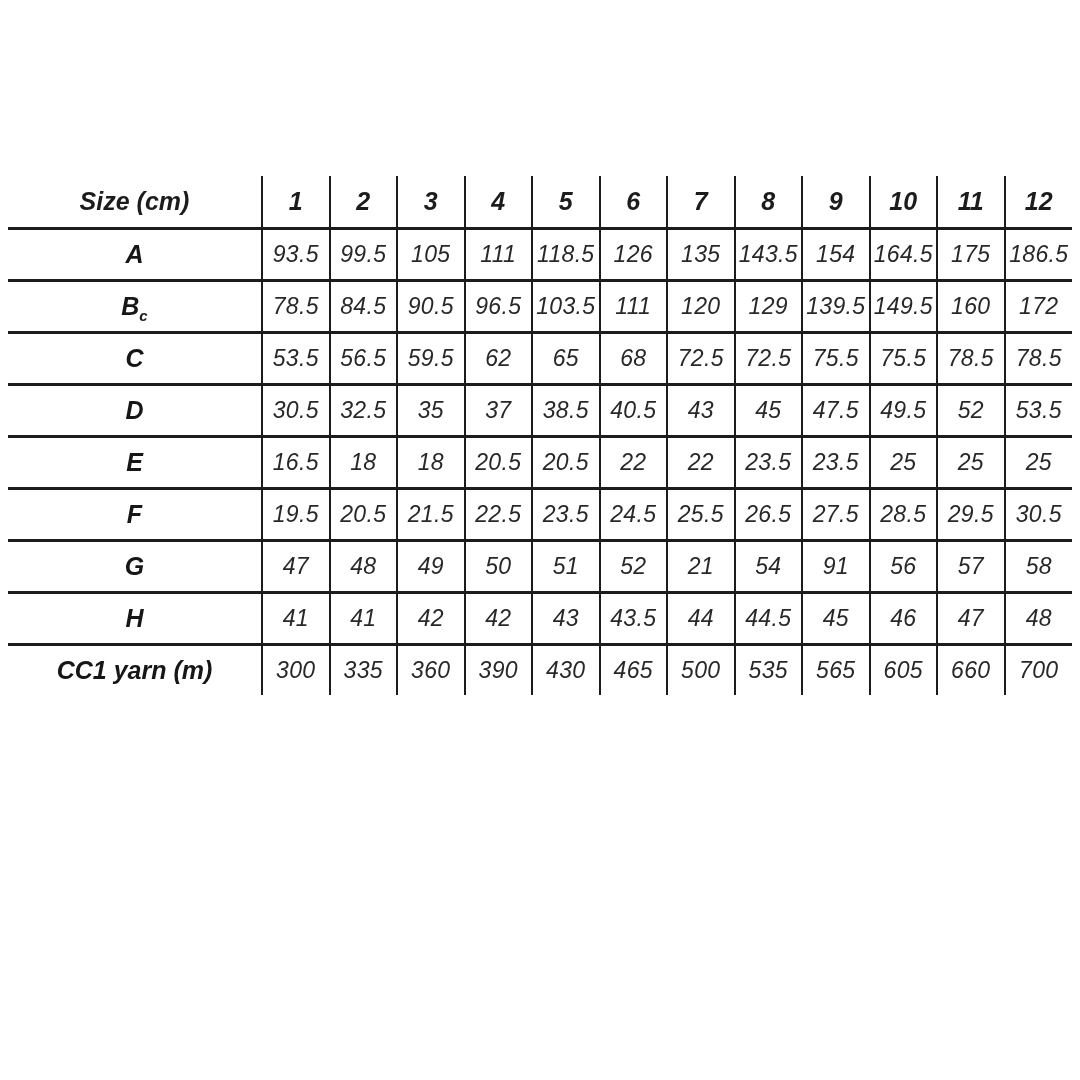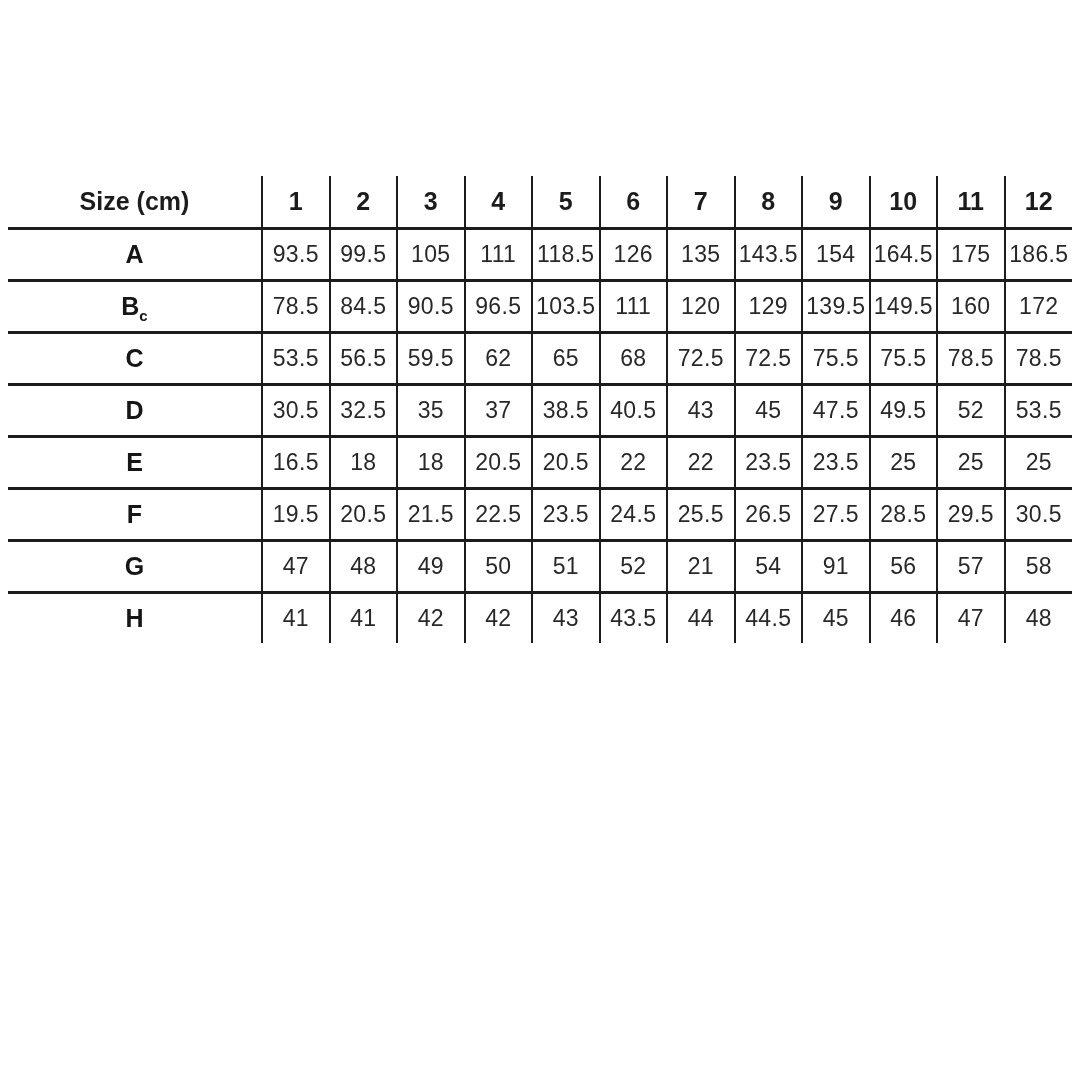--- a/index.html
+++ b/index.html
@@ -16,20 +16,21 @@
     overflow: hidden;
   }
   .size-table {
     position: absolute;
     left: 8px;
     top: 176px;
     width: 1064px;
     border-collapse: collapse;
     table-layout: fixed;
     color: #1c1c1c;
+    font-style: italic;
   }
   col.label-col { width: 254px; }
   th, td {
     padding: 0;
     text-align: center;
     vertical-align: middle;
     border-left: 2px solid #1c1c1c;
     border-top: 3px solid #1c1c1c;
     height: 49px;
     overflow: hidden;
@@ -210,15 +211,30 @@
           <td class="value-cell">42</td>
           <td class="value-cell">43</td>
           <td class="value-cell">43.5</td>
           <td class="value-cell">44</td>
           <td class="value-cell">44.5</td>
           <td class="value-cell">45</td>
           <td class="value-cell">46</td>
           <td class="value-cell">47</td>
           <td class="value-cell">48</td>
         </tr>
+        <tr>
+          <td class="label-cell"><span>CC1 yarn (m)</span></td>
+          <td class="value-cell">300</td>
+          <td class="value-cell">335</td>
+          <td class="value-cell">360</td>
+          <td class="value-cell">390</td>
+          <td class="value-cell">430</td>
+          <td class="value-cell">465</td>
+          <td class="value-cell">500</td>
+          <td class="value-cell">535</td>
+          <td class="value-cell">565</td>
+          <td class="value-cell">605</td>
+          <td class="value-cell">660</td>
+          <td class="value-cell">700</td>
+        </tr>
       </tbody>
   </table>
 </div>
 
 </body></html>

